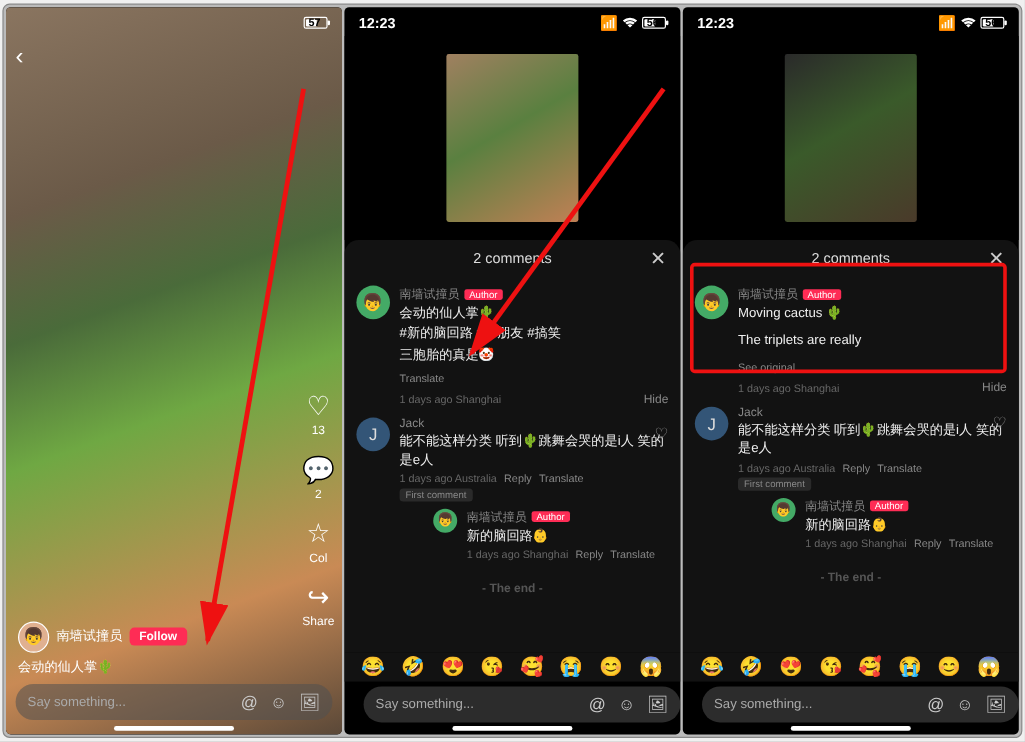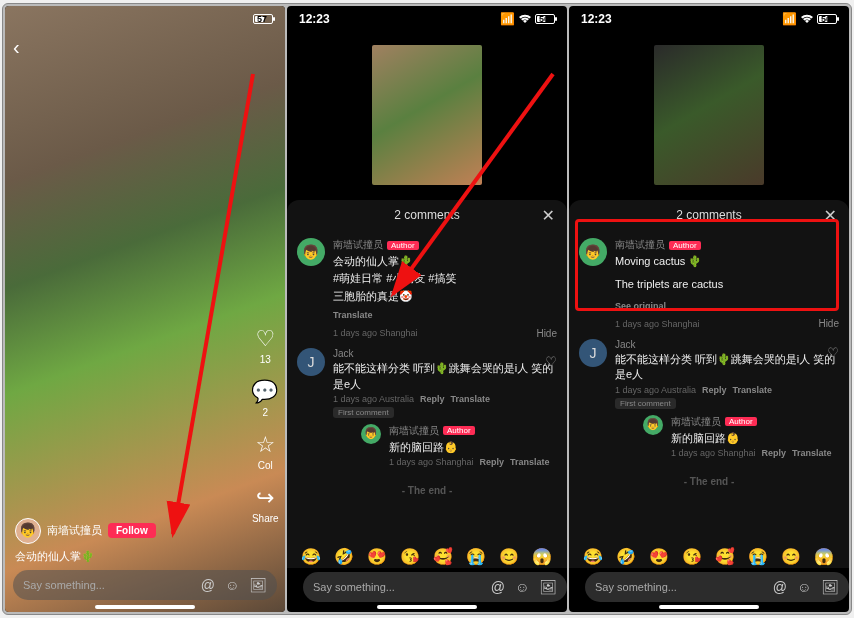--- a/index.html
+++ b/index.html
@@ -96,21 +96,21 @@
   .comment {
     display:flex; gap:8px; margin-bottom:10px; position:relative;
   }
   .c-avatar { width:28px; height:28px; border-radius:50%; background:#4a6; flex-shrink:0; display:flex; align-items:center; justify-content:center; font-size:14px; }
   .c-avatar.small { width:20px; height:20px; font-size:11px; }
   .c-content { flex:1; }
   .c-name { color:#888; font-size:10px; display:flex; align-items:center; gap:4px; }
   .author-badge { background:#fe2c55; color:#fff; font-size:8px; padding:0 4px; border-radius:2px; }
   .c-text { color:#eee; margin:2px 0; line-height:1.4; }
   .c-meta { color:#666; font-size:9px; display:flex; gap:6px; align-items:center; }
-  .c-link { color:#888;font-weight:bold; }
+  .c-link { color:#888; }
   .first-badge { background:#2a2a2a; color:#888; font-size:8px; padding:1px 5px; border-radius:3px; display:inline-block; margin-top:3px; }
   .reply-block { margin-left:28px; margin-top:6px; display:flex; gap:8px; }
   .heart { position:absolute; right:0; top:6px; color:#666; font-size:13px; }
   .hide-btn { position:absolute; right:0; color:#888; font-size:10px; }
   .the-end { text-align:center; color:#555; font-size:10px; margin:8px 0;font-weight:bold; }
 
   .emoji-bar {
     background:#121212; display:flex; justify-content:space-around; padding:2px 8px 2px; font-size:16px;
   }
   .dark-wrap { position:absolute; top:24px; left:0; right:0; bottom:0; display:flex; flex-direction:column; }
@@ -208,21 +208,21 @@
       </div>
       <div class="comments-body">
         <div class="comment">
           <div class="c-avatar">👦</div>
           <div class="c-content">
             <div class="c-name">
               <span>南墙试撞员</span>
               <span class="author-badge">Author</span>
             </div>
             <div class="c-text">会动的仙人掌🌵</div>
-            <div class="c-text">#萌娃日常 #小朋友 #搞笑</div>
+            <div class="c-text">#新的脑回路 #小朋友 #搞笑</div>
             <div class="c-text">三胞胎的真是🤡</div>
             <div class="c-meta" style="margin-top:6px;">
               <span class="c-link">Translate</span>
             </div>
             <div class="c-meta" style="margin-top:8px; position:relative;">
               <span>1 days ago Shanghai</span>
               <span class="hide-btn">Hide</span>
             </div>
           </div>
         </div>
@@ -310,21 +310,21 @@
       </div>
       <div class="comments-body">
         <div class="comment">
           <div class="c-avatar">👦</div>
           <div class="c-content">
             <div class="c-name">
               <span>南墙试撞员</span>
               <span class="author-badge">Author</span>
             </div>
             <div class="c-text">Moving cactus 🌵</div>
-            <div class="c-text" style="margin-top:8px;">The triplets are cactus</div>
+            <div class="c-text" style="margin-top:8px;">The triplets are really</div>
             <div class="c-meta" style="margin-top:8px;">
               <span class="c-link">See original</span>
             </div>
             <div class="c-meta" style="margin-top:8px; position:relative;">
               <span>1 days ago Shanghai</span>
               <span class="hide-btn">Hide</span>
             </div>
           </div>
         </div>
 

